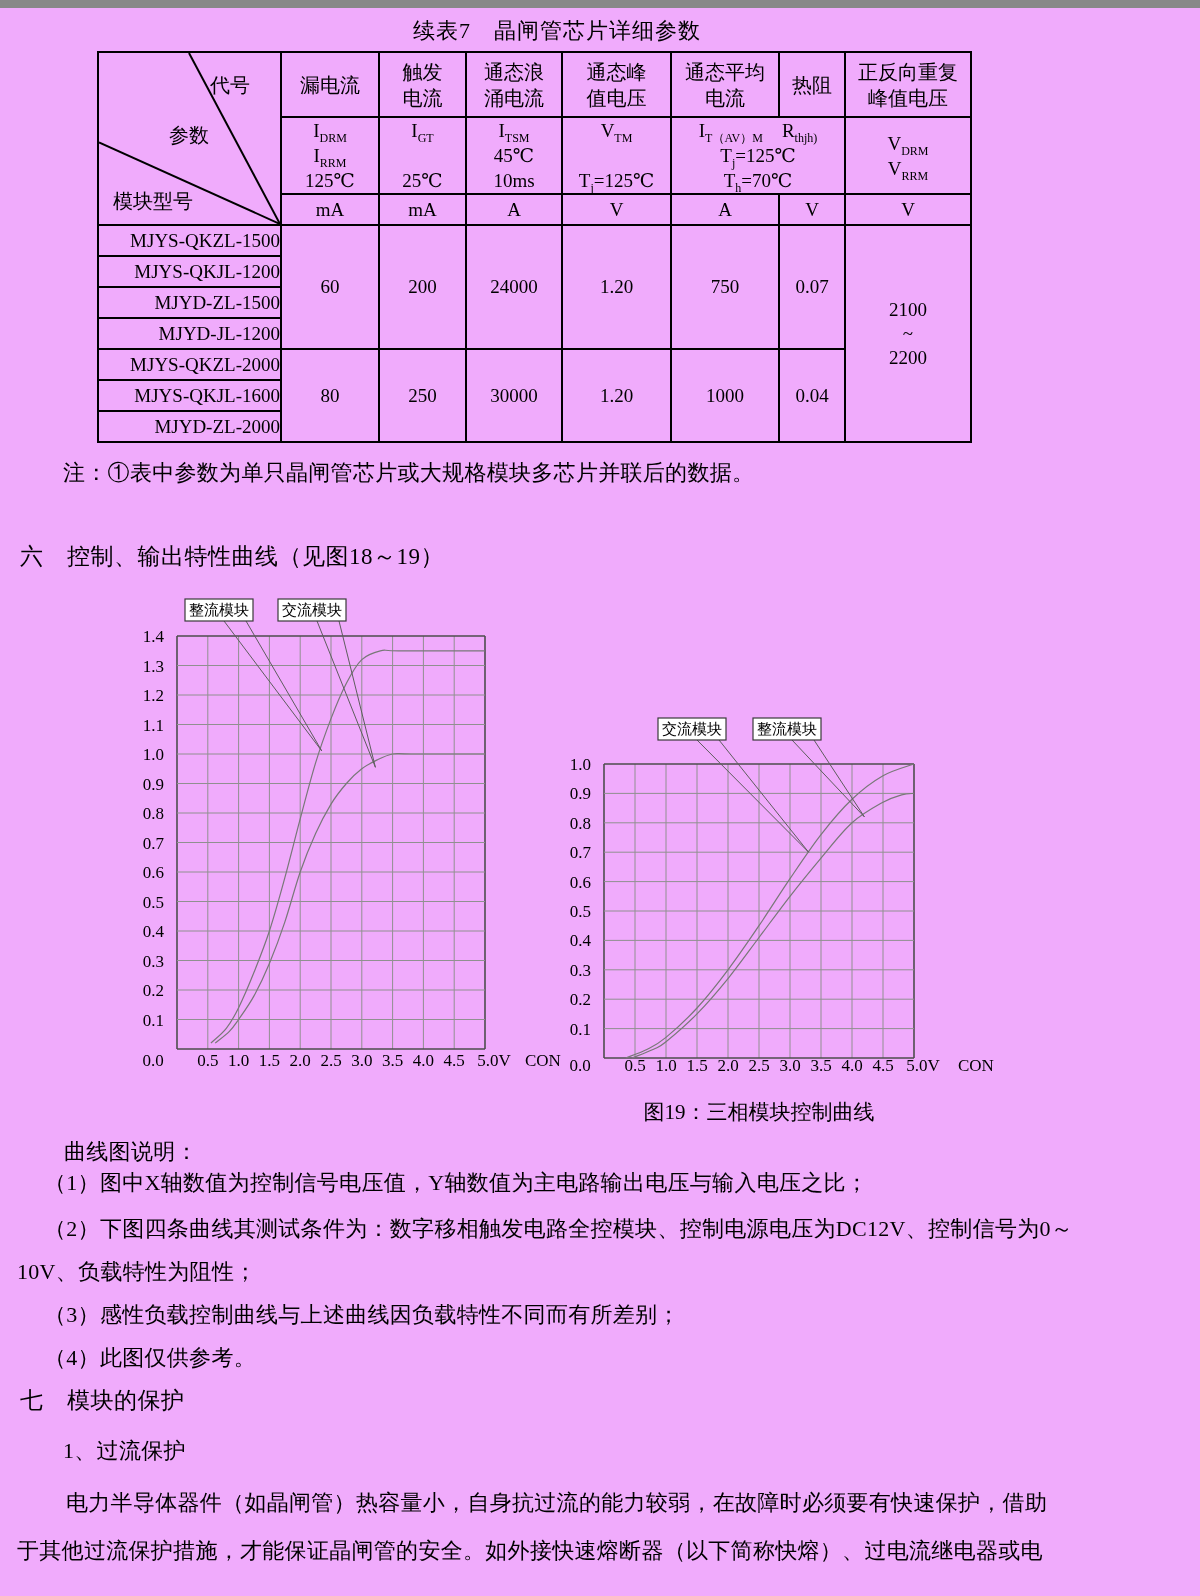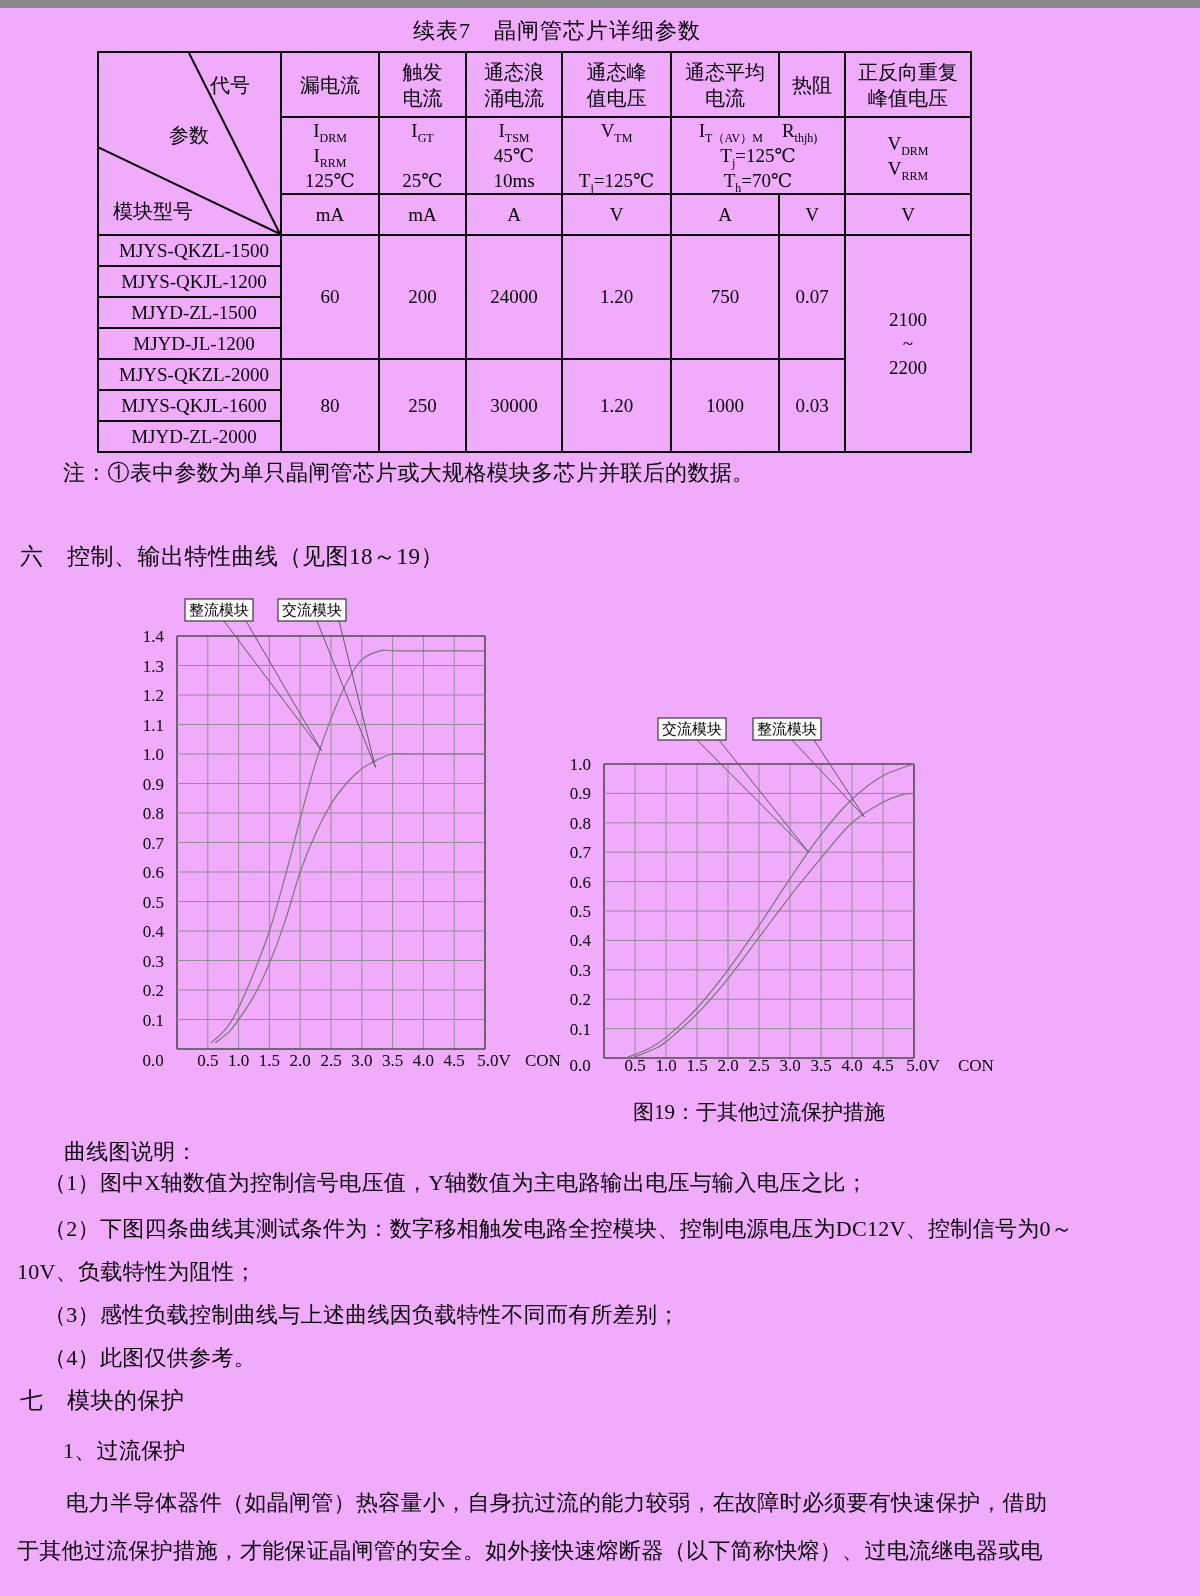--- a/index.html
+++ b/index.html
@@ -9,21 +9,21 @@
     margin:8px auto;overflow:hidden;
   }
   .abs{position:absolute;white-space:nowrap;}
   #doc-title{left:0;top:8px;width:1114px;text-align:center;font-size:22px;letter-spacing:1px;}
   
   #ptable{position:absolute;left:97px;top:43px;width:873px;border-collapse:collapse;table-layout:fixed;padding-left:12px;}
   #ptable td{border:2px solid #000;text-align:center;vertical-align:middle;padding:0;font-size:19px;line-height:1.25;overflow:hidden;}
   #ptable td.cname{font-size:20px;white-space:pre-line;line-height:26px;}
   #ptable td.csym .rline{line-height:25px;font-size:19px;}
   #ptable td.csym sub{font-size:12px;line-height:0;}
-  #ptable td.model{text-align:center;padding-left:9px;font-size:19px;}
+  #ptable td.model{text-align:right;padding-left:9px;font-size:19px;}
   #ptable td.corner{position:relative;padding:0;}
   .corner .lbl{position:absolute;font-size:20px;white-space:nowrap;}
   .c-code{top:20px;right:30px;}
   .c-param{top:70px;left:70px;}
   .c-model{bottom:10px;left:14px;}
   .corner svg{position:absolute;left:0;top:0;width:100%;height:100%;}
   .rangecell div{line-height:24px;font-size:19px;}
   
   .bodytext{font-size:22px;letter-spacing:0.3px;}
   .heading{font-size:23px;letter-spacing:0.5px;}
@@ -98,21 +98,21 @@
         <td class="csym" colspan="2">
             <div class="rline">I<sub>T（AV）M</sub>　R<sub>thjh)</sub></div>
             <div class="rline">T<sub>j</sub>=125℃</div>
             <div class="rline">T<sub>h</sub>=70℃</div>
           </td>
         <td class="csym">
             <div class="rline">V<sub>DRM</sub></div>
             <div class="rline">V<sub>RRM</sub></div>
           </td>
       </tr>
-      <tr style="height:41px">
+      <tr style="height:31px">
         <td>mA</td>
         <td>mA</td>
         <td>A</td>
         <td>V</td>
         <td>A</td>
         <td>V</td>
         <td>V</td>
       </tr>
     </tbody>
     <tbody id="tbody-data">
@@ -139,21 +139,21 @@
         <tr style="height: 31px;">
           <td class="model">MJYD-JL-1200</td>
         </tr>
         <tr style="height: 31px;">
           <td class="model">MJYS-QKZL-2000</td>
           <td rowspan="3">80</td>
           <td rowspan="3">250</td>
           <td rowspan="3">30000</td>
           <td rowspan="3">1.20</td>
           <td rowspan="3">1000</td>
-          <td rowspan="3">0.03</td>
+          <td rowspan="3">0.04</td>
         </tr>
         <tr style="height: 31px;">
           <td class="model">MJYS-QKJL-1600</td>
         </tr>
         <tr style="height: 31px;">
           <td class="model">MJYD-ZL-2000</td>
         </tr>
       </tbody>
   </table>
 
@@ -281,21 +281,21 @@
         <line x1="719" y1="732" x2="808.6" y2="844.2" stroke="#5d5d5d" stroke-width="1"></line>
         <rect x="658" y="710" width="68" height="22" fill="#fff" stroke="#3a3a3a" stroke-width="1.2"></rect>
         <text x="692" y="726" text-anchor="middle" font-size="15">交流模块</text>
         <line x1="792" y1="732" x2="864.4" y2="808.9" stroke="#5d5d5d" stroke-width="1"></line>
         <line x1="814" y1="732" x2="864.4" y2="808.9" stroke="#5d5d5d" stroke-width="1"></line>
         <rect x="753" y="710" width="68" height="22" fill="#fff" stroke="#3a3a3a" stroke-width="1.2"></rect>
         <text x="787" y="726" text-anchor="middle" font-size="15">整流模块</text>
       </g>
     </svg>
 
-  <div class="abs caption" style="left:604px;top:1090px;width:310px;">图19：于其他过流保护措施</div>
+  <div class="abs caption" style="left:604px;top:1090px;width:310px;">图19：三相模块控制曲线</div>
 
   <div class="abs bodytext" style="left:64px;top:1129px;">曲线图说明：</div>
   <div class="abs bodytext" style="left:44px;top:1160px;">（1）图中X轴数值为控制信号电压值，Y轴数值为主电路输出电压与输入电压之比；</div>
   <div class="abs bodytext" style="left:44px;top:1206px;">（2）下图四条曲线其测试条件为：数字移相触发电路全控模块、控制电源电压为DC12V、控制信号为0～</div>
   <div class="abs bodytext" style="left:17px;top:1249px;">10V、负载特性为阻性；</div>
   <div class="abs bodytext" style="left:44px;top:1292px;">（3）感性负载控制曲线与上述曲线因负载特性不同而有所差别；</div>
   <div class="abs bodytext" style="left:44px;top:1335px;">（4）此图仅供参考。</div>
 
   <div class="abs heading" style="left:20px;top:1377px;text-align:right;">七　模块的保护</div>
   <div class="abs bodytext" style="left:63px;top:1428px;">1、过流保护</div>

